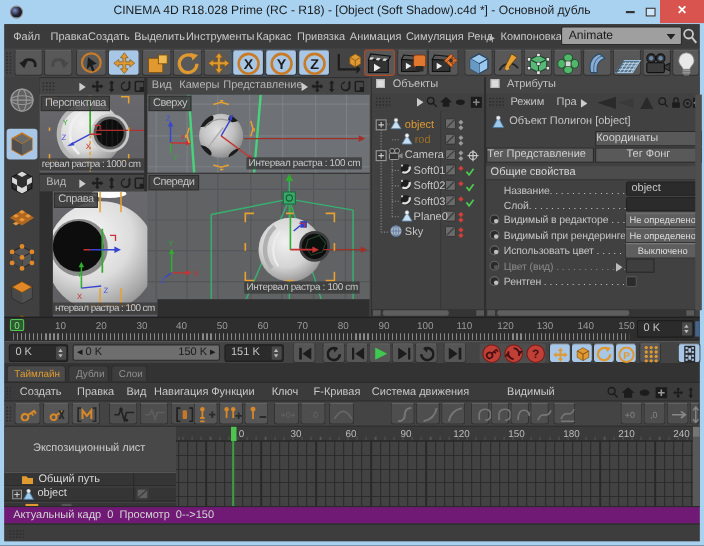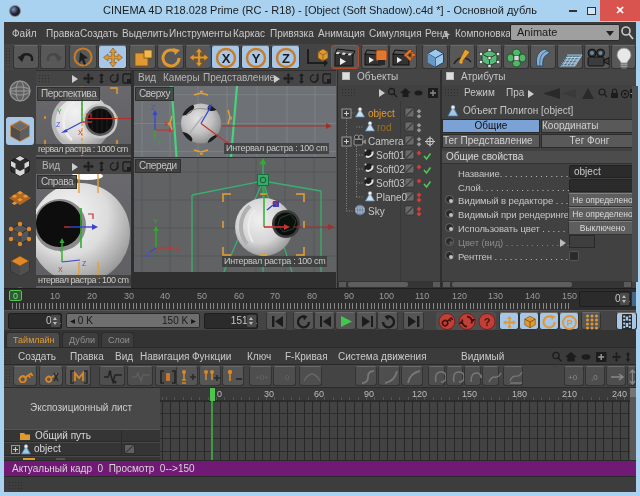--- a/index.html
+++ b/index.html
@@ -47,21 +47,21 @@
 .tab{position:absolute;top:2px;height:15px;background:#3d3d3d;border:1px solid #2c2c2c;border-bottom:none;border-radius:3px 3px 0 0;color:#909090;font-size:9px;padding:2px 6px 0 6px;}
 .tab.on{background:#4a4a4a;color:#e09a32;}
 svg{position:absolute;display:block;}
 .lab{position:absolute;font-size:9.5px;letter-spacing:-0.1px;white-space:nowrap;}
 .radio{position:absolute;width:9px;height:9px;border-radius:50%;background:#2a2a2a;border:1px solid #666;}
 .radio:after{content:"";position:absolute;left:2.5px;top:2.5px;width:4px;height:4px;border-radius:50%;background:#c0c0c0;}
 .radio.dim:after{background:#555;}
 .btn{position:absolute;height:14px;background:#5e5e5e;border:1px solid #333;border-top-color:#808080;border-radius:2px;color:#dcdcdc;text-align:center;line-height:12px;font-size:8.5px;white-space:nowrap;overflow:hidden;}
 .tbtn2{position:absolute;top:1px;height:18px;background:#565656;border:1px solid #333;border-top-color:#6a6a6a;border-radius:3px;}
 .num{position:absolute;top:2px;color:#9a9a9a;font-size:9px;}
-.spin{position:absolute;height:16px;background:#2b2b2b;border:1px solid #1e1e1e;border-radius:2px;color:#c6c6c6;font-size:10px;line-height:14px;padding-left:5px;text-align:right;}
+.spin{position:absolute;height:16px;background:#2b2b2b;border:1px solid #1e1e1e;border-radius:2px;color:#c6c6c6;font-size:10px;line-height:14px;padding-left:5px;}
 .spin .ar{position:absolute;right:1px;top:1px;width:9px;height:12px;background:#4a4a4a;border-radius:1px;}
 .spin .ar:before{content:"";position:absolute;left:2px;top:2px;border-left:2.5px solid transparent;border-right:2.5px solid transparent;border-bottom:3.5px solid #bbb;}
 .spin .ar:after{content:"";position:absolute;left:2px;bottom:2px;border-left:2.5px solid transparent;border-right:2.5px solid transparent;border-top:3.5px solid #bbb;}
 .mitem{position:absolute;top:3px;font-size:10px;}
 </style></head>
 <body>
 <div id="title" class="abs">
   <div class="abs txt">CINEMA 4D R18.028 Prime (RC - R18) - [Object (Soft Shadow).c4d *] - Основной дубль</div>
   <div id="appico" class="abs"></div>
   <div id="mini" class="abs"></div>
@@ -499,21 +499,21 @@
             <path d="M5.5 0 l2 2.5 h-1.2 v2 h2 V3.3 L11 5.5 8.3 7.7 v-1.2 h-2 v2 h1.2 L5.5 11 3.3 8.5 h1.2 v-2 h-2 v1.2 L0 5.5 2.5 3.3 v1.2 h2 v-2 H3.3z"></path>
             <path d="M18.5 0 l2.5 3 h-1.5 v5 h1.5 l-2.5 3 l-2.5 -3 h1.5 V3 h-1.5z"></path>
             <path d="M31 1 a4.5 4.5 0 1 0 4 2 l-1.5 1 a3 3 0 1 1 -3 -1.6z"></path>
             <path d="M35 0 l1 3.5 l-3 -.5z"></path>
             <rect x="40" y="1" width="8" height="9" rx="1" fill="none" stroke="#1e1e1e" stroke-width="1.4"></rect>
             <path d="M44 6 h4 v4 h-4z"></path>
           </g>
         </svg>
  </div>
 
- <div class="vpcanvas" style="left:0;top:104px;width:95px;height:114px">
+ <div class="vpcanvas" style="left:12px;top:104px;width:95px;height:114px">
   <svg style="left:0;top:0" width="95" height="114" viewBox="0 0 95 114">
    <defs>
             <radialGradient id="eye3" cx="38%" cy="32%" r="80%">
               <stop offset="0%" stop-color="#f6f6f6"></stop>
               <stop offset="50%" stop-color="#dcdcdc"></stop>
               <stop offset="85%" stop-color="#a0a0a0"></stop>
               <stop offset="100%" stop-color="#828282"></stop>
             </radialGradient>
           </defs>
    <circle cx="44" cy="59" r="50" fill="url(#eye3)"></circle>
@@ -766,21 +766,20 @@
           </g>
         </svg>
  </div>
  <div class="abs" style="left:0;top:33px;width:196px;height:15px">
    <svg style="left:5px;top:2px" width="12" height="12" viewBox="0 0 12 12">
           <path d="M6 1.5 l5 9.5 H1z" fill="#9ec8e8" stroke="#4878a0" stroke-width=".8"></path>
           <circle cx="6" cy="2.2" r="1.9" fill="#e8eef4" stroke="#888" stroke-width=".5"></circle>
         </svg>
    <span class="abs" style="left:21px;top:2px">Объект Полигон [object]</span>
  </div>
- <div class="abs" style="left:0;top:49px;width:98px;height:14px;background:#7ba2d4;border:1px solid #2a2a2a;color:#101010;text-align:center;line-height:12px">Общие</div>
  <div class="abs" style="left:99px;top:49px;width:97px;height:14px;background:#595959;border:1px solid #2a2a2a;text-align:left;line-height:12px;color:#d0d0d0">Координаты</div>
  <div class="abs" style="left:0;top:64px;width:98px;height:14px;background:#595959;border:1px solid #2a2a2a;text-align:left;line-height:12px;color:#d0d0d0">Тег Представление</div>
  <div class="abs" style="left:99px;top:64px;width:97px;height:14px;background:#595959;border:1px solid #2a2a2a;text-align:center;line-height:12px;color:#d0d0d0">Тег Фонг</div>
  <div class="abs" style="left:0;top:81px;width:191px;height:13px;background:#4c4c4c;border-bottom:1px solid #333;color:#d8d8d8;padding:0 0 0 4px">Общие свойства</div>
  <div class="lab" style="left:16px;top:98px">Название. . . . . . . . . . . . . . . . .</div>
  <div class="abs" style="left:127px;top:95px;width:66px;height:13px;background:#2b2b2b;border:1px solid #222;border-radius:2px;color:#c8c8c8;padding:0 0 0 4px;line-height:12px">object</div>
  <div class="lab" style="left:16px;top:112px">Слой. . . . . . . . . . . . . . . . . . . . . .</div>
  <div class="abs" style="left:127px;top:109px;width:66px;height:13px;background:#2b2b2b;border:1px solid #222;border-radius:2px"></div>
  <div class="radio" style="left:3px;top:125px"></div>
  <div class="lab" style="left:16px;top:125px">Видимый в редакторе . . .</div>

